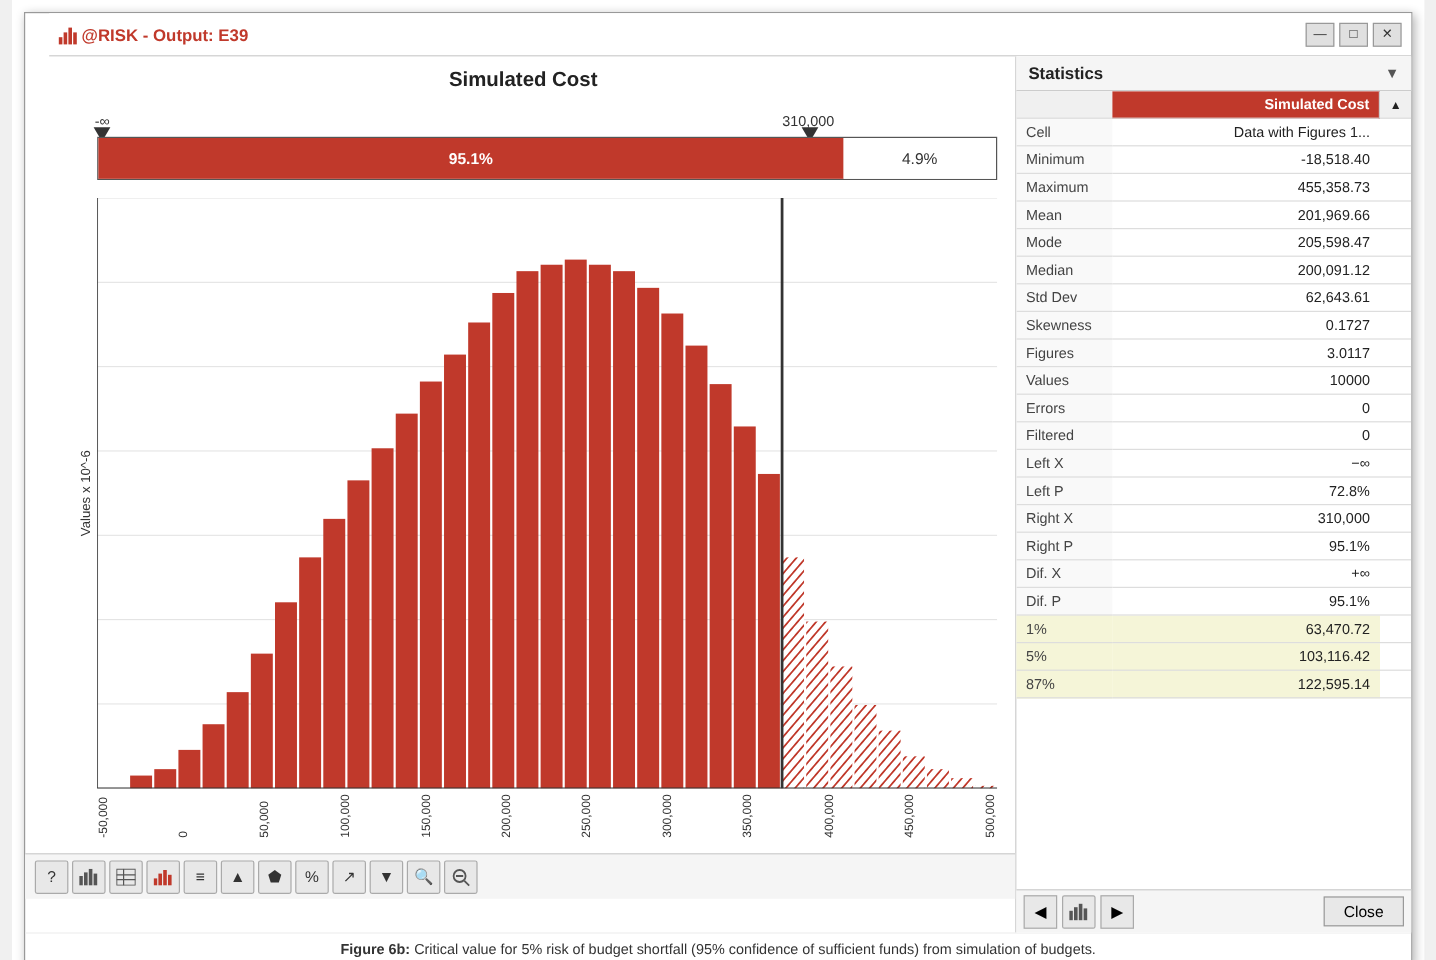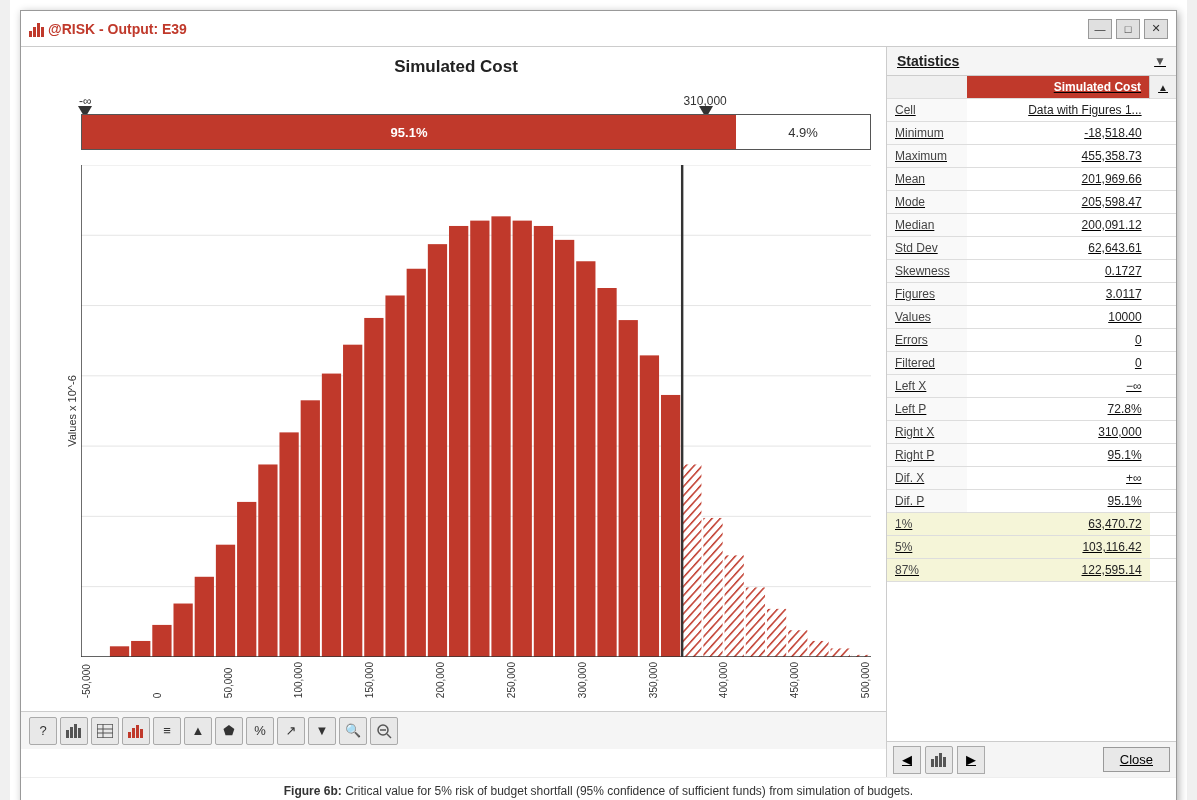--- a/index.html
+++ b/index.html
@@ -23,20 +23,21 @@
       box-shadow: 2px 2px 8px rgba(0,0,0,0.3);
     }
     .title-bar {
       display: flex;
       align-items: center;
       justify-content: space-between;
       background: white;
       border-bottom: 1px solid #ccc;
       padding: 6px 8px;
       height: 36px;
+      margin-left: 20px;
     }
     .title-bar-left {
       display: flex;
       align-items: center;
       gap: 8px;
     }
     .title-bar-logo {
       color: #c0392b;
       font-weight: bold;
       font-size: 14px;
@@ -154,26 +155,25 @@
       position: absolute;
       left: -45px;
       top: 50%;
       transform: translateY(-50%) rotate(-90deg);
       font-size: 11px;
       color: #333;
       white-space: nowrap;
     }
     
     .stats-panel {
-      width: 290px;
+      width: 330px;
       border-left: 1px solid #ccc;
       display: flex;
       flex-direction: column;
       background: white;
-      text-decoration: underline;
     }
     .stats-header {
       display: flex;
       align-items: center;
       justify-content: space-between;
       border-bottom: 1px solid #ccc;
       padding: 6px 10px;
       background: #f5f5f5;
     }
     .stats-header-title {

